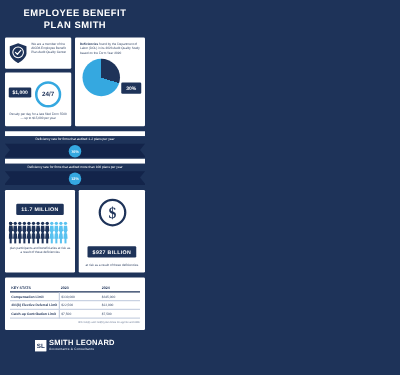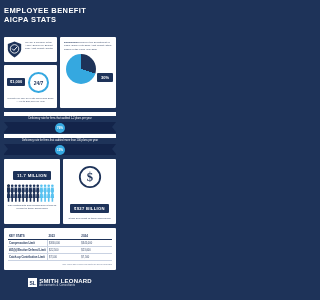--- a/index.html
+++ b/index.html
@@ -7,21 +7,21 @@
   body {
     font-family:"Liberation Sans", sans-serif;
     background:#1e3359;
     color:#ffffff;
     overflow:hidden;
     position:relative;
   }
   .page { width:120px; height:300px; position:relative; background:#1e3359; }
 
   
-  .header { padding:6px 4px 13px; text-align:left; }
+  .header { padding:6px 4px 6px; text-align:center; }
   .header .t1, .header .t2 {
     font-size:7.5px; font-weight:bold; letter-spacing:0.4px;
     line-height:9px; color:#ffffff;
   }
 
   
   .top-row { display:flex; gap:3px; padding:0 4px; }
   .card { background:#ffffff; border-radius:1px; position:relative; }
   .card-left { width:53px; }
   .card-right { flex:1; }
@@ -116,21 +116,21 @@
   .logo-txt .l1 { font-size:6px; font-weight:bold; letter-spacing:0.2px; color:#ffffff; line-height:6px; }
   .logo-txt .l2 { font-size:2.6px; letter-spacing:0.2px; color:#dfe5ef; line-height:4px; }
 </style>
 </head>
 <body>
 
 <div class="page">
 
   <div class="header">
     <div class="t1">EMPLOYEE BENEFIT</div>
-    <div class="t2">AICPA STATS</div>
+    <div class="t2">PLAN SMITH</div>
   </div>
 
   <div class="top-row">
 
     <div style="width:53px;">
       <div class="card card-left">
         <div class="shield-block">
           <span class="shield">
             <svg width="15" height="17" viewBox="0 0 24 28">
               <path d="M12 1 L23 5 V14 C23 21 12 27 12 27 C12 27 1 21 1 14 V5 Z" fill="#1e3359"></path>

